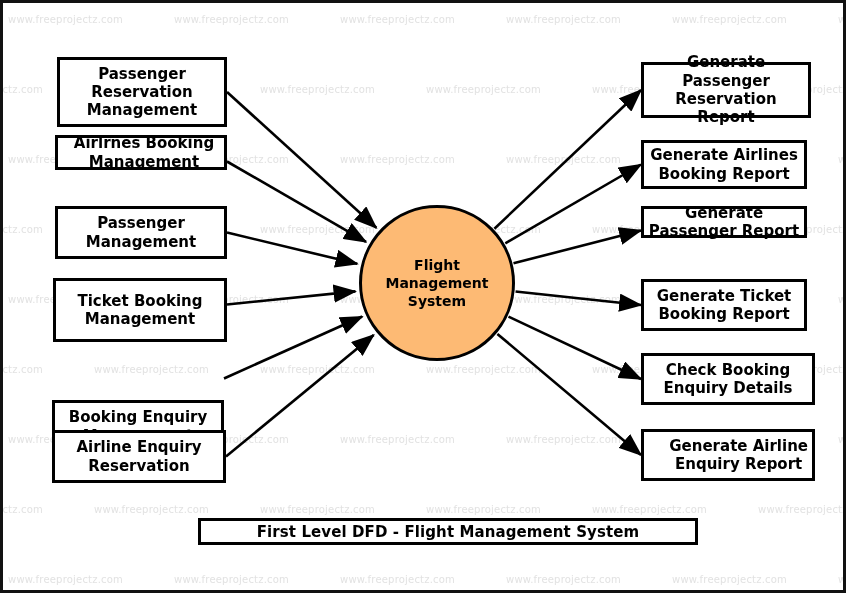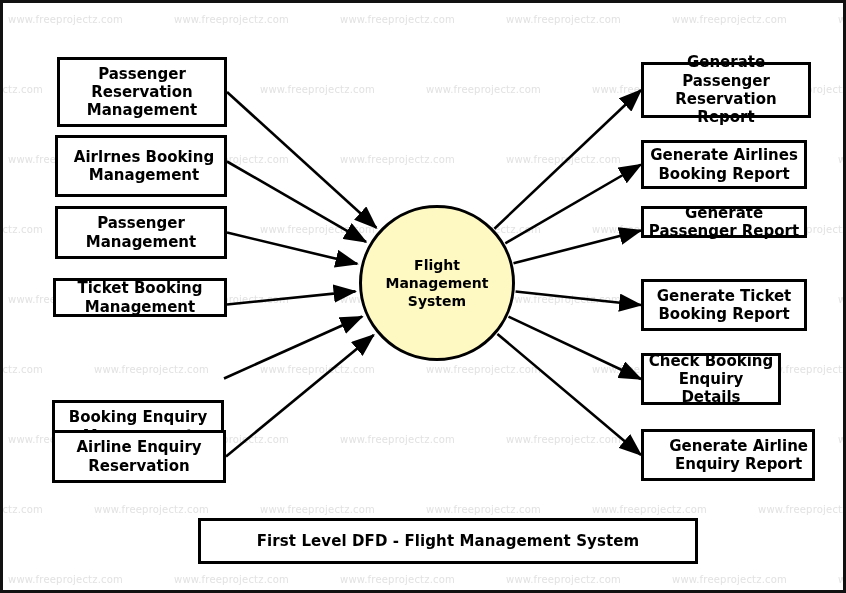--- a/index.html
+++ b/index.html
@@ -75,21 +75,21 @@
     color: #000000;
     padding: 0 4px;
     white-space: pre-line;
   }
   
   #process {
     position: absolute;
     box-sizing: border-box;
     border: 3px solid #000000;
     border-radius: 50%;
-    background: #fef9c3;
+    background: #fdba74;
     display: flex;
     align-items: center;
     justify-content: center;
     text-align: center;
     z-index: 20;
   }
   #process .label {
     font-family: "DejaVu Sans", sans-serif;
     font-weight: bold;
     font-size: 14px;
@@ -201,29 +201,29 @@
         <line x1="497.3972634992865" y1="333.9231829503788" x2="641" y2="455"></line>
       </g>
   </svg>
 
   <div id="input-nodes">
       <div class="node" style="left: 57px; top: 57px; width: 170px; height: 70px;">
         <div class="label">Passenger
 Reservation
 Management</div>
       </div>
-      <div class="node" style="left: 55px; top: 135px; width: 172px; height: 62px; padding-left: 6px;">
+      <div class="node" style="left: 55px; top: 135px; width: 172px; height: 35px; padding-left: 6px;">
         <div class="label">Airlrnes Booking
 Management</div>
       </div>
       <div class="node" style="left: 55px; top: 206px; width: 172px; height: 53px;">
         <div class="label">Passenger
 Management</div>
       </div>
-      <div class="node" style="left: 53px; top: 278px; width: 174px; height: 39px;">
+      <div class="node" style="left: 53px; top: 278px; width: 174px; height: 64px;">
         <div class="label">Ticket Booking
 Management</div>
       </div>
       <div class="node" style="left: 52px; top: 352px; width: 172px; height: 53px; margin-top: 48px;">
         <div class="label">Booking Enquiry
 Management</div>
       </div>
       <div class="node" style="left: 52px; top: 430px; width: 174px; height: 53px;">
         <div class="label">Airline Enquiry
 Reservation</div>
@@ -246,28 +246,28 @@
 Booking Report</div>
       </div>
       <div class="node" style="left: 641px; top: 206px; width: 166px; height: 32px;">
         <div class="label">Generate
 Passenger Report</div>
       </div>
       <div class="node" style="left: 641px; top: 279px; width: 166px; height: 52px;">
         <div class="label">Generate Ticket
 Booking Report</div>
       </div>
-      <div class="node" style="left: 641px; top: 353px; width: 140px; height: 52px;">
+      <div class="node" style="left: 641px; top: 353px; width: 174px; height: 52px;">
         <div class="label">Check Booking
 Enquiry Details</div>
       </div>
       <div class="node" style="left: 641px; top: 429px; width: 174px; height: 52px; justify-content: flex-end;">
         <div class="label">Generate Airline
 Enquiry Report</div>
       </div>
     </div>
 
-  <div id="caption" style="left: 198px; top: 518px; width: 500px; height: 46px;">
+  <div id="caption" style="left: 198px; top: 518px; width: 500px; height: 27px;">
     <div class="label">First Level DFD - Flight Management System</div>
   </div>
 
   <div id="frame"></div>
 </div>
 
 </body></html>

